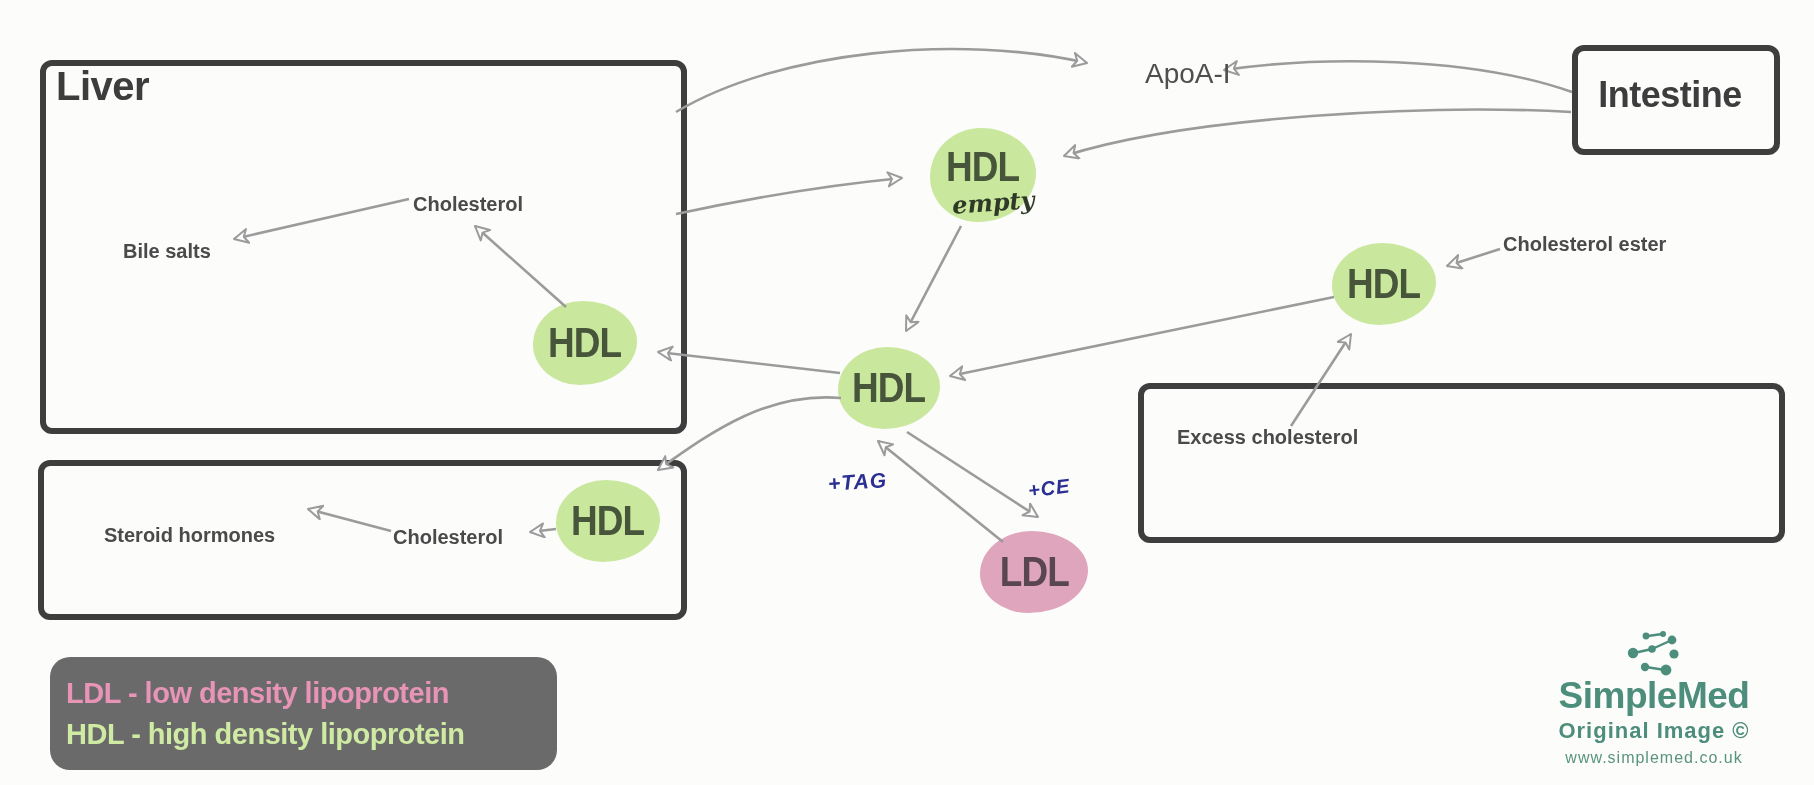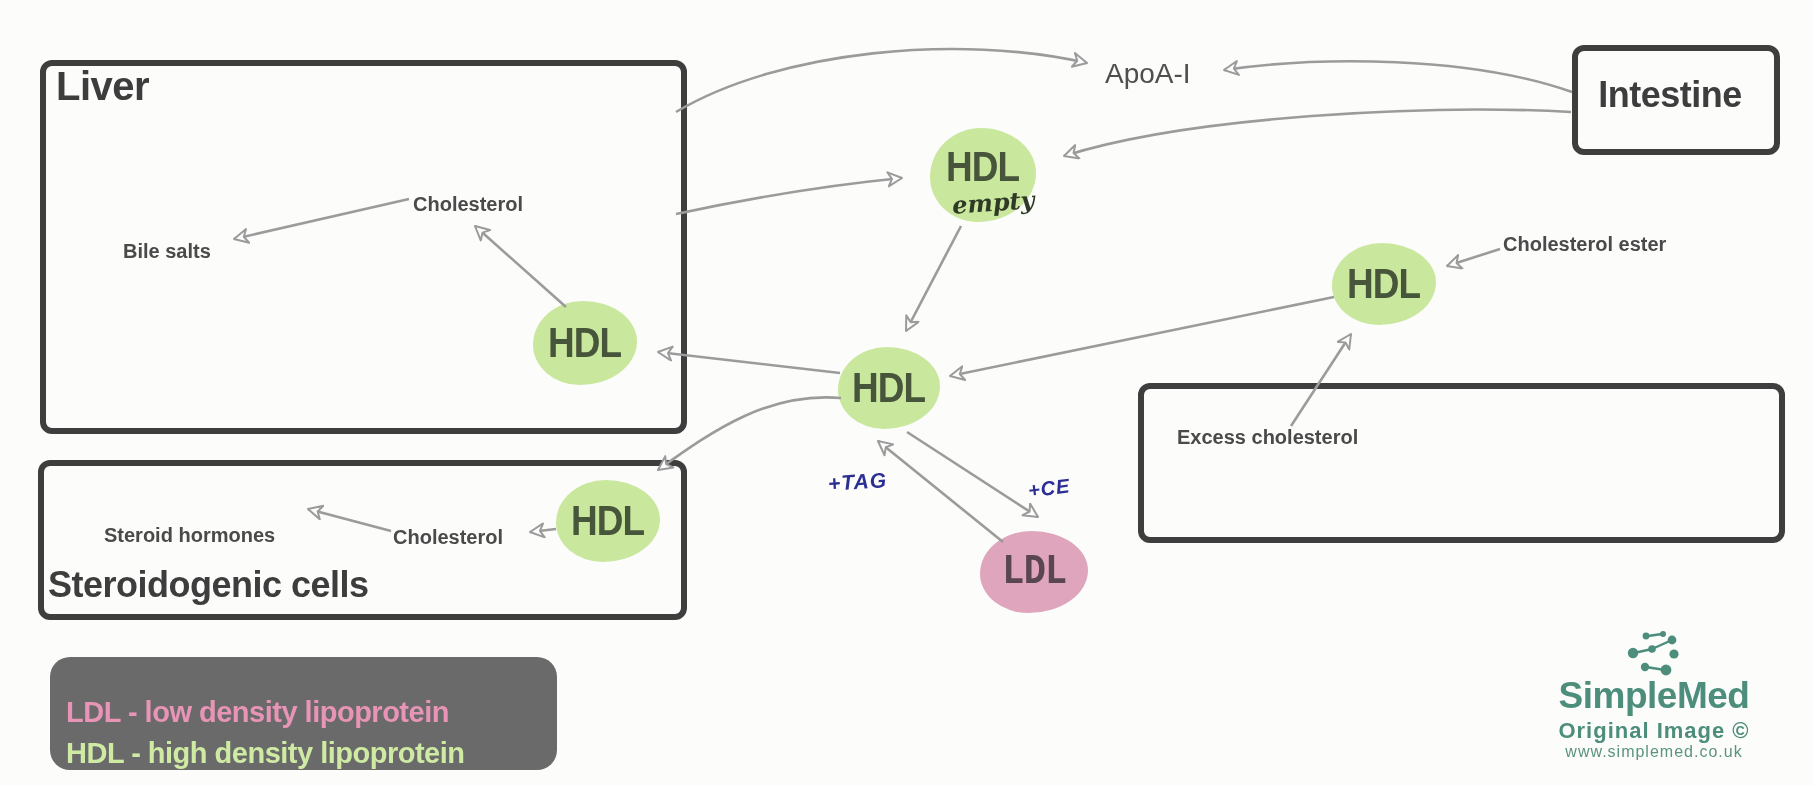--- a/index.html
+++ b/index.html
@@ -14,60 +14,59 @@
   body{background:#e9e9e9;font-family:"Liberation Sans",sans-serif;}
   #stage{position:relative;width:1814px;height:785px;background:var(--paper);overflow:hidden;}
 
   .box{position:absolute;border:6px solid var(--border-dark);border-radius:12px;background:transparent;}
   .box-title{position:absolute;font-weight:bold;color:var(--title-dark);letter-spacing:-.5px;white-space:nowrap;}
 
   .node{position:absolute;display:flex;align-items:center;justify-content:center;
         font-weight:bold;letter-spacing:-1px;
         border-radius:48% 52% 55% 45% / 52% 48% 52% 48%;}
   .node.hdl{background:var(--hdl-fill);color:var(--hdl-text);}
-  .node.ldl{background:var(--ldl-fill);color:var(--ldl-text);font-family:Liberation Mono, monospace;}
+  .node.ldl{background:var(--ldl-fill);color:var(--ldl-text);}
   .node .node-label{transform:scaleX(.88);}
 
   .lbl{position:absolute;font-weight:bold;color:var(--label-gray);font-size:20px;white-space:nowrap;}
   .annot{position:absolute;color:var(--annotation-navy);font-weight:bold;font-style:italic;
          font-size:21px;white-space:nowrap;letter-spacing:1px;}
   .apoa{position:absolute;color:#4f4f4f;font-size:28px;font-weight:400;white-space:nowrap;}
 
   .empty-script{position:absolute;font-family:"DejaVu Serif",serif;font-style:italic;
                 font-weight:bold;color:#2e3a26;font-size:24px;transform:rotate(-4deg);}
 
   #legend{position:absolute;left:50px;top:657px;width:507px;height:113px;
           background:var(--legend-bg);border-radius:20px;
-          display:flex;flex-direction:column;justify-content:flex-end;gap:8px;padding-left:16px;box-sizing:border-box;}
+          display:flex;flex-direction:column;justify-content:center;gap:8px;padding-left:16px;box-sizing:border-box;}
   #legend .legend-line{font-weight:bold;font-size:29px;letter-spacing:-.5px;white-space:nowrap;}
   #legend .ldl-line{color:var(--legend-ldl-pink);}
   #legend .hdl-line{color:var(--legend-hdl-green);}
 
   #watermark{position:absolute;left:1519px;top:628px;width:270px;text-align:center;color:var(--brand-teal);}
   #watermark .brand{font-size:37px;font-weight:bold;letter-spacing:-.5px;line-height:1.1;}
   #watermark .orig{font-size:22px;font-weight:bold;letter-spacing:1px;line-height:1.1;margin-top:2px;}
-  #watermark .url{font-size:16px;font-weight:400;color:var(--url-teal);letter-spacing:1px;}
+  #watermark .url{font-size:16px;font-weight:400;color:var(--url-teal);letter-spacing:1px;margin-top:6px;}
 
   svg.arrows{position:absolute;left:0;top:0;}
   .arrow{fill:none;stroke:var(--arrow-gray);stroke-width:2.6px;}
   .arrowhead-shape{fill:#fdfdfd;stroke:var(--arrow-gray);stroke-width:2px;stroke-linejoin:round;}
 </style>
 </head>
 <body>
 
 <div id="stage">
 
   <div class="box" style="left:40px;top:60px;width:635px;height:362px;"></div>
   <div class="box-title" style="left:56px;top:64px;font-size:40px;">Liver</div>
 
   <div class="box" style="left:1572px;top:45px;width:196px;height:98px;"></div>
   <div class="box-title" style="left:1572px;top:74px;width:196px;text-align:center;font-size:36px;">Intestine</div>
 
   <div class="box" style="left:38px;top:460px;width:637px;height:148px;"></div>
-  <div class="box-title" style="left:48px;top:564px;font-size:36px;">Steroidogenic cells</div>
 
   <div class="box" style="left:1138px;top:383px;width:635px;height:148px;"></div>
 
   <div class="node hdl" style="left:533px;top:301px;width:104px;height:84px;font-size:42px;">
     <span class="node-label">HDL</span>
   </div>
 
   <div class="node hdl" style="left:930px;top:128px;width:106px;height:94px;font-size:42px;">
     <span class="node-label" style="position:relative;top:-8px;">HDL</span>
   </div>
@@ -112,21 +111,21 @@
     <path class="arrow" marker-end="url(#ah)" d="M556,529 L530,532"></path>
     <path class="arrow" marker-end="url(#ah)" d="M391,531 L308,509"></path>
   </svg>
 
   <div class="lbl" style="left:123px;top:240px;">Bile salts</div>
   <div class="lbl" style="left:413px;top:193px;">Cholesterol</div>
   <div class="lbl" style="left:104px;top:524px;">Steroid hormones</div>
   <div class="lbl" style="left:393px;top:526px;">Cholesterol</div>
   <div class="lbl" style="left:1177px;top:426px;">Excess cholesterol</div>
   <div class="lbl" style="left:1503px;top:233px;">Cholesterol ester</div>
-  <div class="apoa" style="left:1105px;top:58px;">ApoA-I</div>
+  <div class="apoa" style="left:1145px;top:58px;">ApoA-I</div>
   <div class="annot" style="left:828px;top:470px;transform:rotate(-4deg);">+TAG</div>
   <div class="annot" style="left:1028px;top:477px;font-size:20px;transform:rotate(-7deg);">+CE</div>
 
   <div id="legend">
     <div class="legend-line ldl-line">LDL - low density lipoprotein</div>
     <div class="legend-line hdl-line">HDL - high density lipoprotein</div>
   </div>
 
   <div id="watermark">
     <svg width="64" height="48" viewBox="0 0 64 48" style="display:block;margin:0 auto;">

